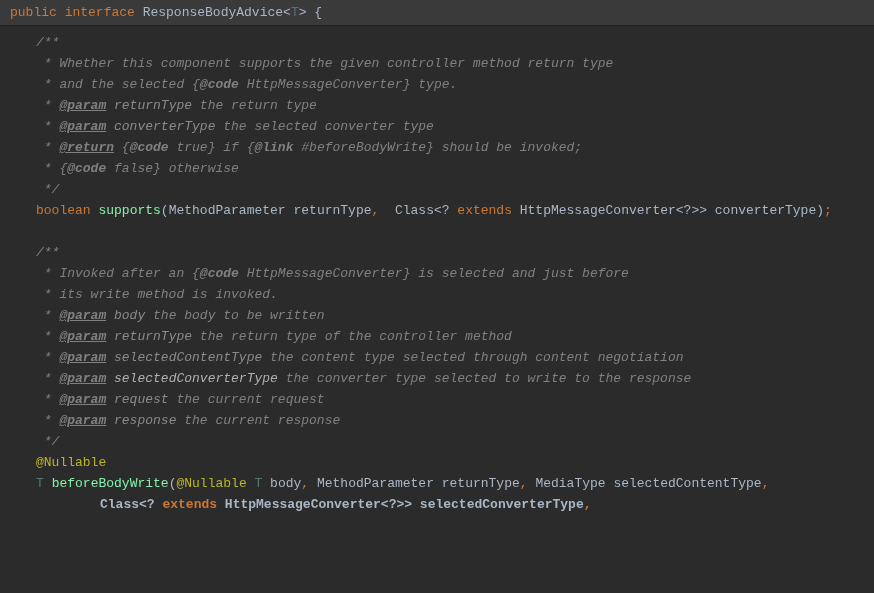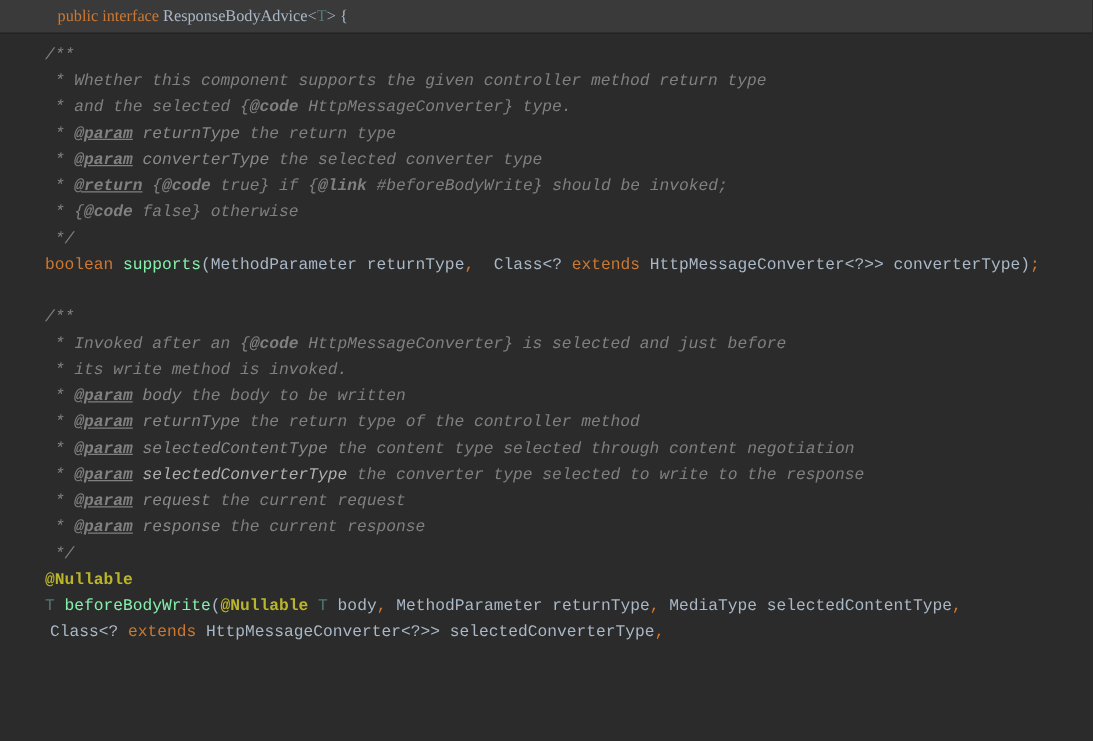--- a/index.html
+++ b/index.html
@@ -24,28 +24,28 @@
     .line-content { display: inline; }
     .code-line { white-space: pre; height: 21px; }
     .kw { color: #cc7832; }
     .typename { color: #a9b7c6; }
     .generic { color: #507874; }
     .comment { color: #808080; font-style: italic; }
     .tag { color: #808080; font-style: italic; font-weight: bold; }
     .tagparam { color: #808080; font-style: italic; font-weight: bold; text-decoration: underline; }
     .paramname { color: #8a8a8a; font-style: italic; }
     .paramname-b { color: #b0b0b0; font-style: italic; font-weight: normal; }
-    .annotation { color: #bbb529; font-weight: bold; }
+    .annotation { color: #bbb529; }
     .method { color: #86efac; }
     .punct { color: #cc7832; }
     .plain { color: #a9b7c6; }
     .t { color: #507874; }
-    pre { font-family: Liberation Serif, serif; margin-left: 36px; }
+    pre { font-family: Liberation Mono, monospace; }
     .indent1 { padding-left: 36px; }
-    .indent2 { padding-left: 40px; }
+    .indent2 { padding-left: 100px; font-weight: bold; }
   </style>
 </head>
 <body>
 
 <div class="header-line">
   <pre class="line-content"><span class="kw">public</span> <span class="kw">interface</span> <span class="typename">ResponseBodyAdvice</span><span class="plain">&lt;</span><span class="generic">T</span><span class="plain">&gt;</span><span class="plain"> {</span></pre>
 </div>
 
 <div class="code-area">
 

